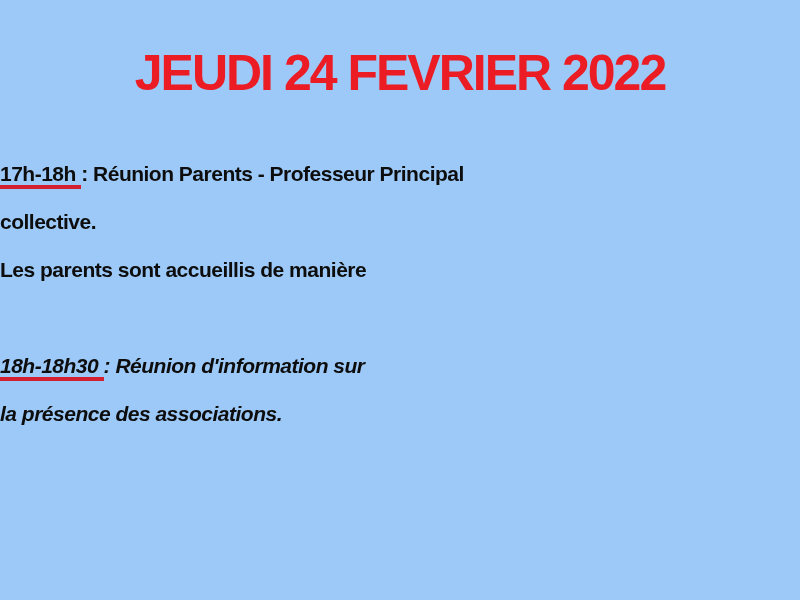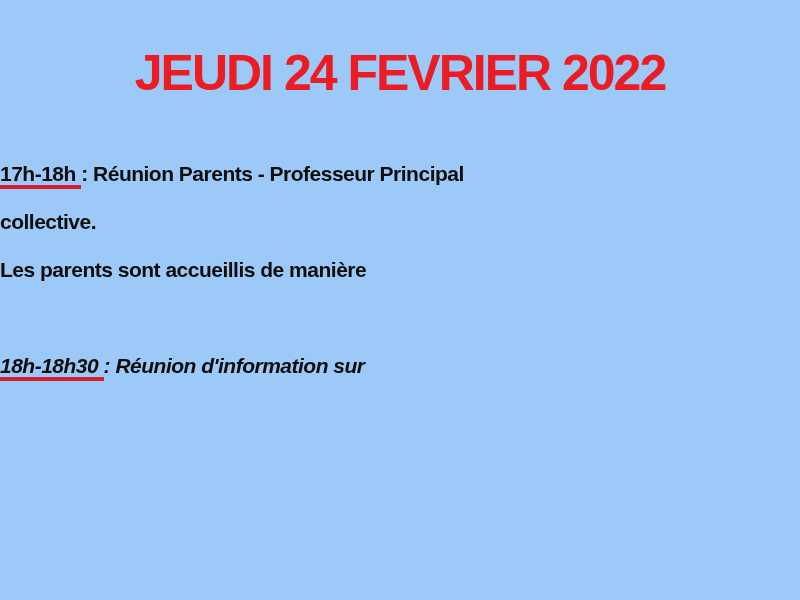--- a/index.html
+++ b/index.html
@@ -70,16 +70,17 @@
   <div class="body-text">
 
     <section class="event">
       <div class="line"><span class="time-underlined">17h-18h </span><span>: Réunion Parents - Professeur Principal</span></div>
       <div class="line">collective.</div>
       <div class="line">Les parents sont accueillis de manière</div>
     </section>
 
     <section class="event">
       <div class="line"><span class="time-underlined">18h-18h30 </span><span>: Réunion d'information sur</span></div>
+      <div class="line">la présence des associations.</div>
     </section>
 
   </div>
 </div>
 
 </body></html>

